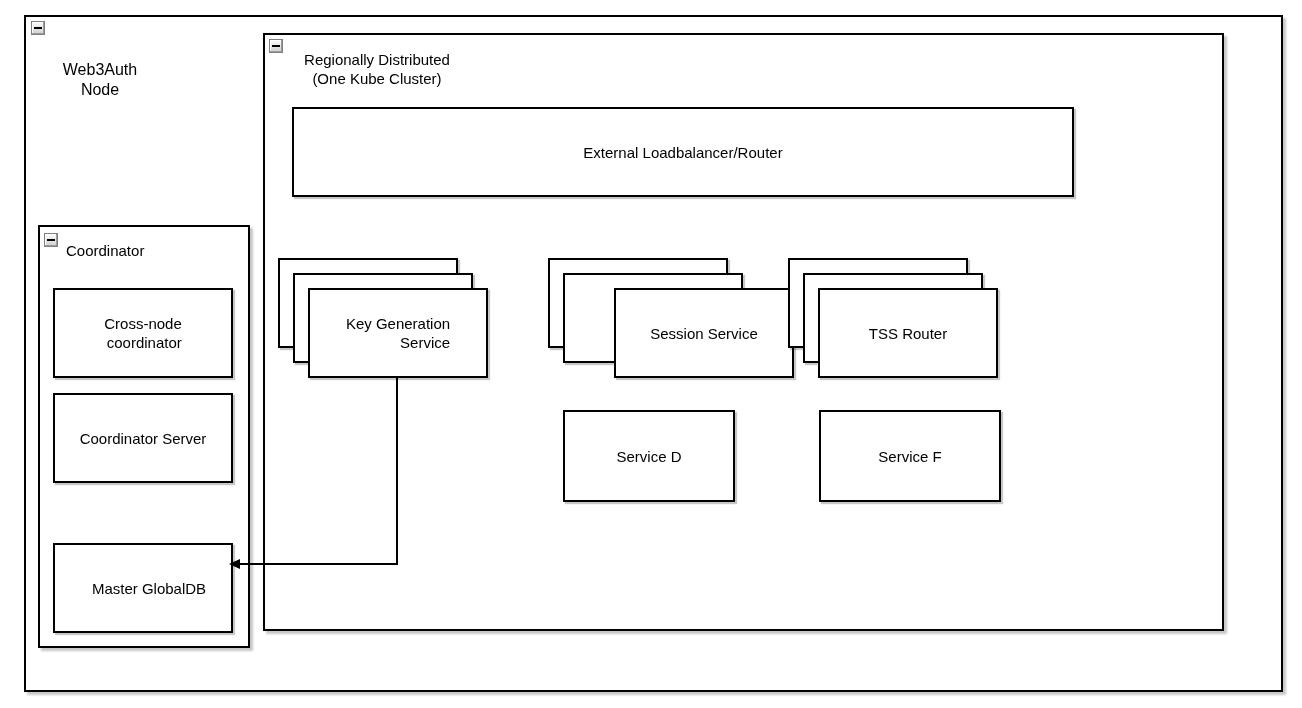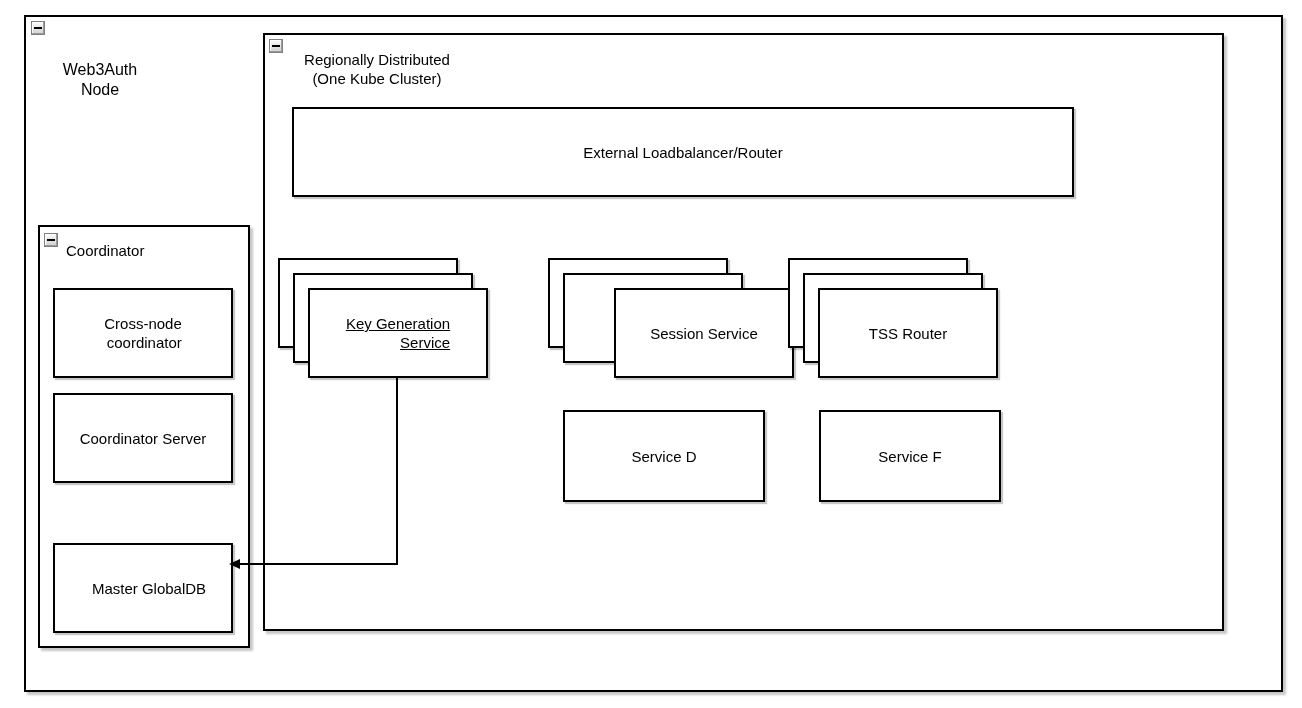--- a/index.html
+++ b/index.html
@@ -54,38 +54,38 @@
 </div>
 <div class="freelbl" style="left:277px;top:50px;width:200px;font-size:15px;line-height:19px;">Regionally Distributed
 (One Kube Cluster)</div>
 
 <div class="shape" style="left:292px;top:107px;width:782px;height:90px;">
   <div class="boxlbl">External Loadbalancer/Router</div>
 </div>
 
 <div class="shape" style="left:278px;top:258px;width:180px;height:90px;"></div>
 <div class="shape" style="left:293px;top:273px;width:180px;height:90px;"></div>
-<div class="shape" style="left:308px;top:288px;width:180px;height:90px;text-decoration:underline;">
+<div class="shape" style="left:308px;top:288px;width:180px;height:90px;">
   <div class="boxlbl">Key Generation
 Service</div>
 </div>
 
 <div class="shape" style="left:548px;top:258px;width:180px;height:90px;"></div>
 <div class="shape" style="left:563px;top:273px;width:180px;height:90px;"></div>
 <div class="shape" style="left:578px;top:288px;width:180px;height:90px;margin-left:36px;">
   <div class="boxlbl">Session Service</div>
 </div>
 
 <div class="shape" style="left:788px;top:258px;width:180px;height:90px;"></div>
 <div class="shape" style="left:803px;top:273px;width:180px;height:90px;"></div>
 <div class="shape" style="left:818px;top:288px;width:180px;height:90px;">
   <div class="boxlbl">TSS Router</div>
 </div>
 
-<div class="shape" style="left:563px;top:410px;width:202px;height:92px;">
+<div class="shape" style="left:563px;top:410px;width:172px;height:92px;">
   <div class="boxlbl">Service D</div>
 </div>
 <div class="shape" style="left:819px;top:410px;width:182px;height:92px;">
   <div class="boxlbl">Service F</div>
 </div>
 
 <div class="shape container" style="left:38px;top:225px;width:212px;height:423px;"></div>
 <div class="collapse" style="left:44px;top:233px;">
   <div class="minus"></div>
 </div>

